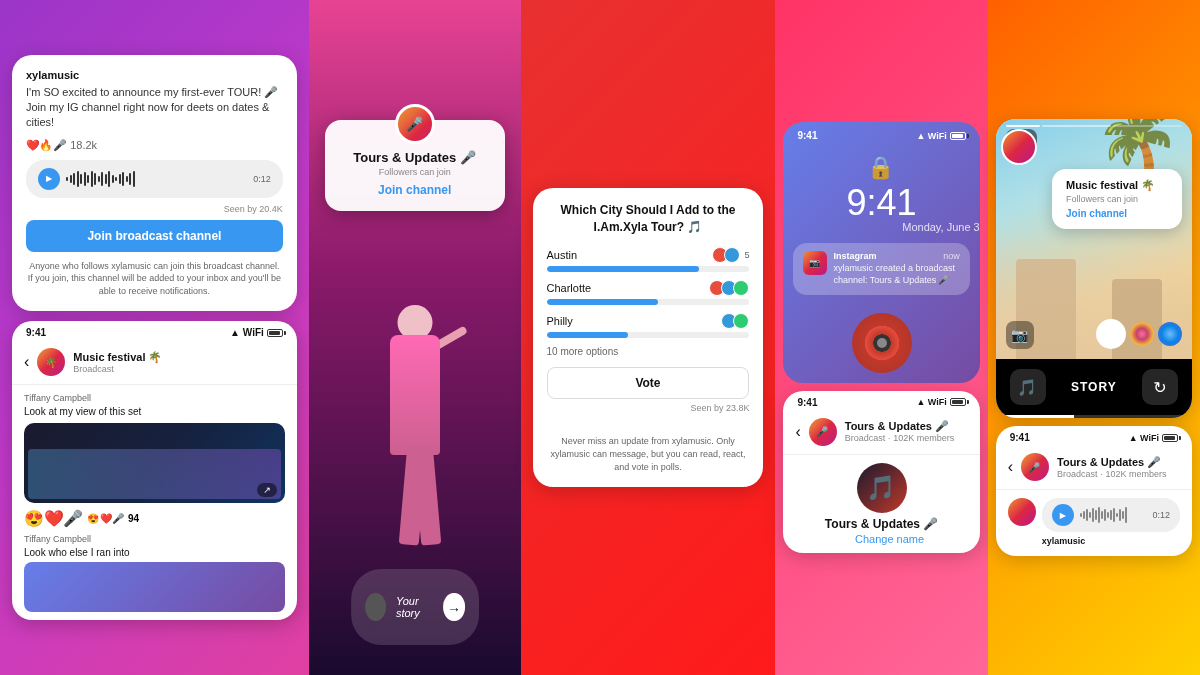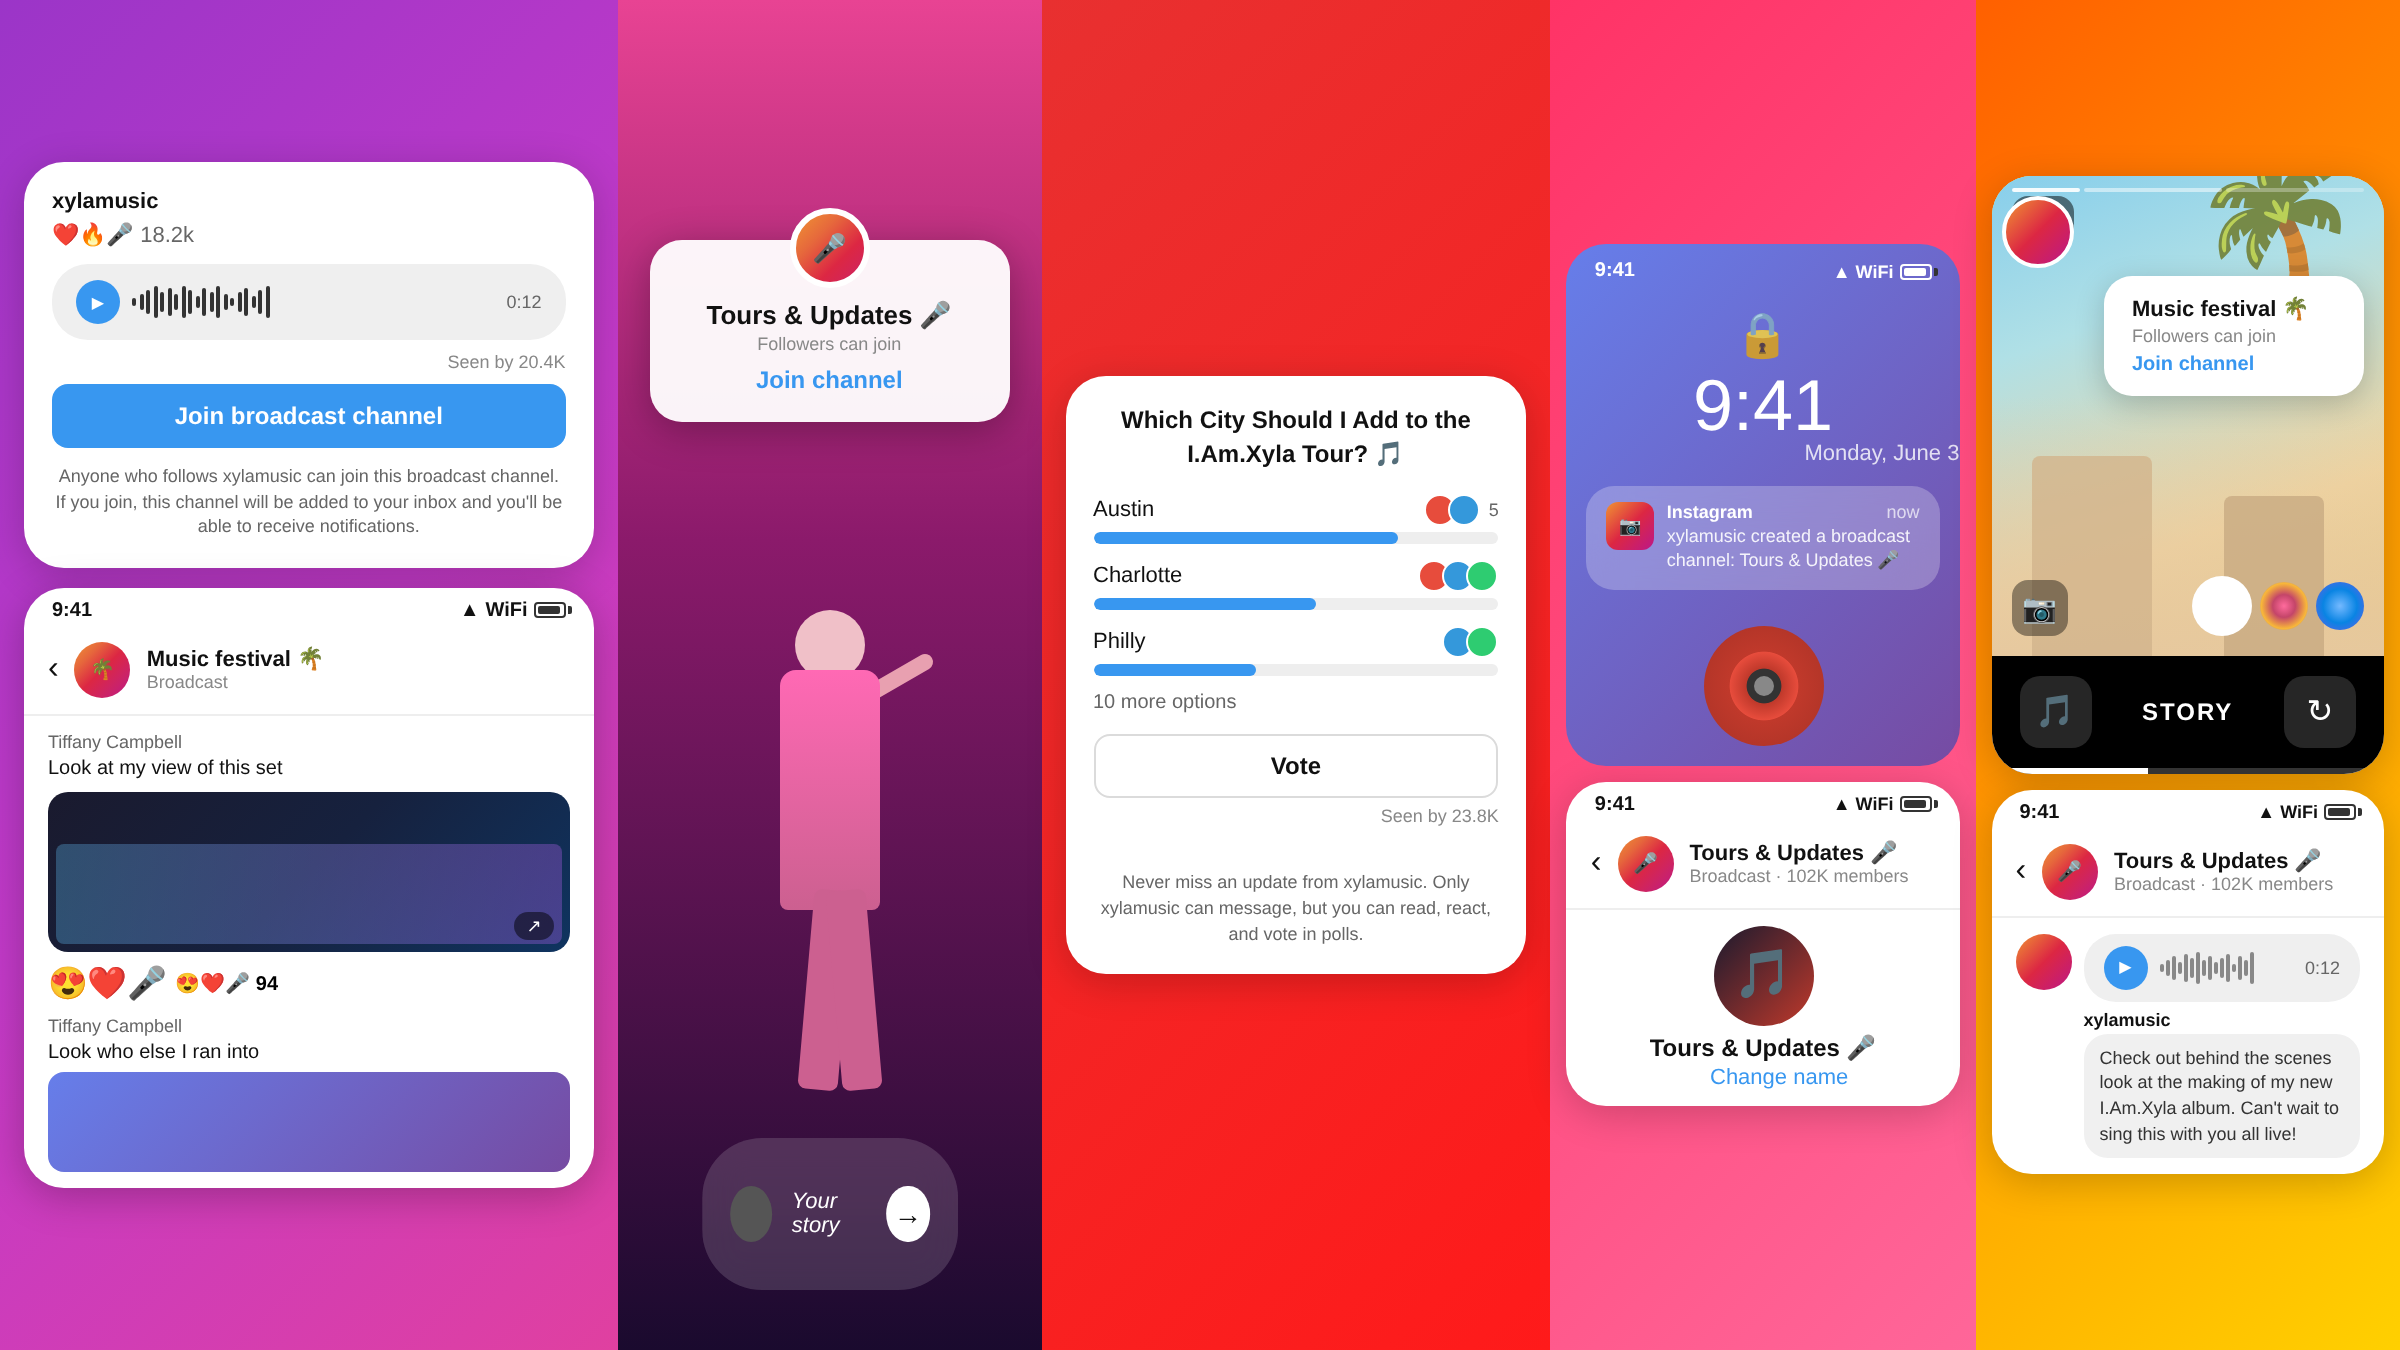--- a/index.html
+++ b/index.html
@@ -886,20 +886,21 @@
     .poll-av-3 { background: #2ecc71; }
 
   </style>
 </head>
 <body>
 
 <div class="section section-1">
 
   <div class="broadcast-card">
     <div class="bc-username">xylamusic</div>
+    <div class="bc-message">I'm SO excited to announce my first-ever TOUR! 🎤Join my IG channel right now for deets on dates &amp; cities!</div>
     <div class="bc-reactions">❤️🔥🎤 18.2k</div>
     <div class="audio-bubble">
       <div class="play-btn">▶</div>
       <div class="waveform">
         <div class="wave-bar" style="height:4px"></div>
         <div class="wave-bar" style="height:8px"></div>
         <div class="wave-bar" style="height:12px"></div>
         <div class="wave-bar" style="height:16px"></div>
         <div class="wave-bar" style="height:10px"></div>
         <div class="wave-bar" style="height:14px"></div>
@@ -1214,17 +1215,16 @@
             <div class="wb" style="height:10px"></div>
             <div class="wb" style="height:14px"></div>
             <div class="wb" style="height:4px"></div>
             <div class="wb" style="height:12px"></div>
             <div class="wb" style="height:8px"></div>
             <div class="wb" style="height:16px"></div>
           </div>
           <span style="font-size:9px;color:#666;">0:12</span>
         </div>
         <div class="tc-username">xylamusic</div>
-        <div class="tc-msg-text">Check out behind the scenes look at the making of my new I.Am.Xyla album. Can't wait to sing this with you all live!</div>
       </div>
     </div>
   </div>
 </div>
 
 </body></html>

